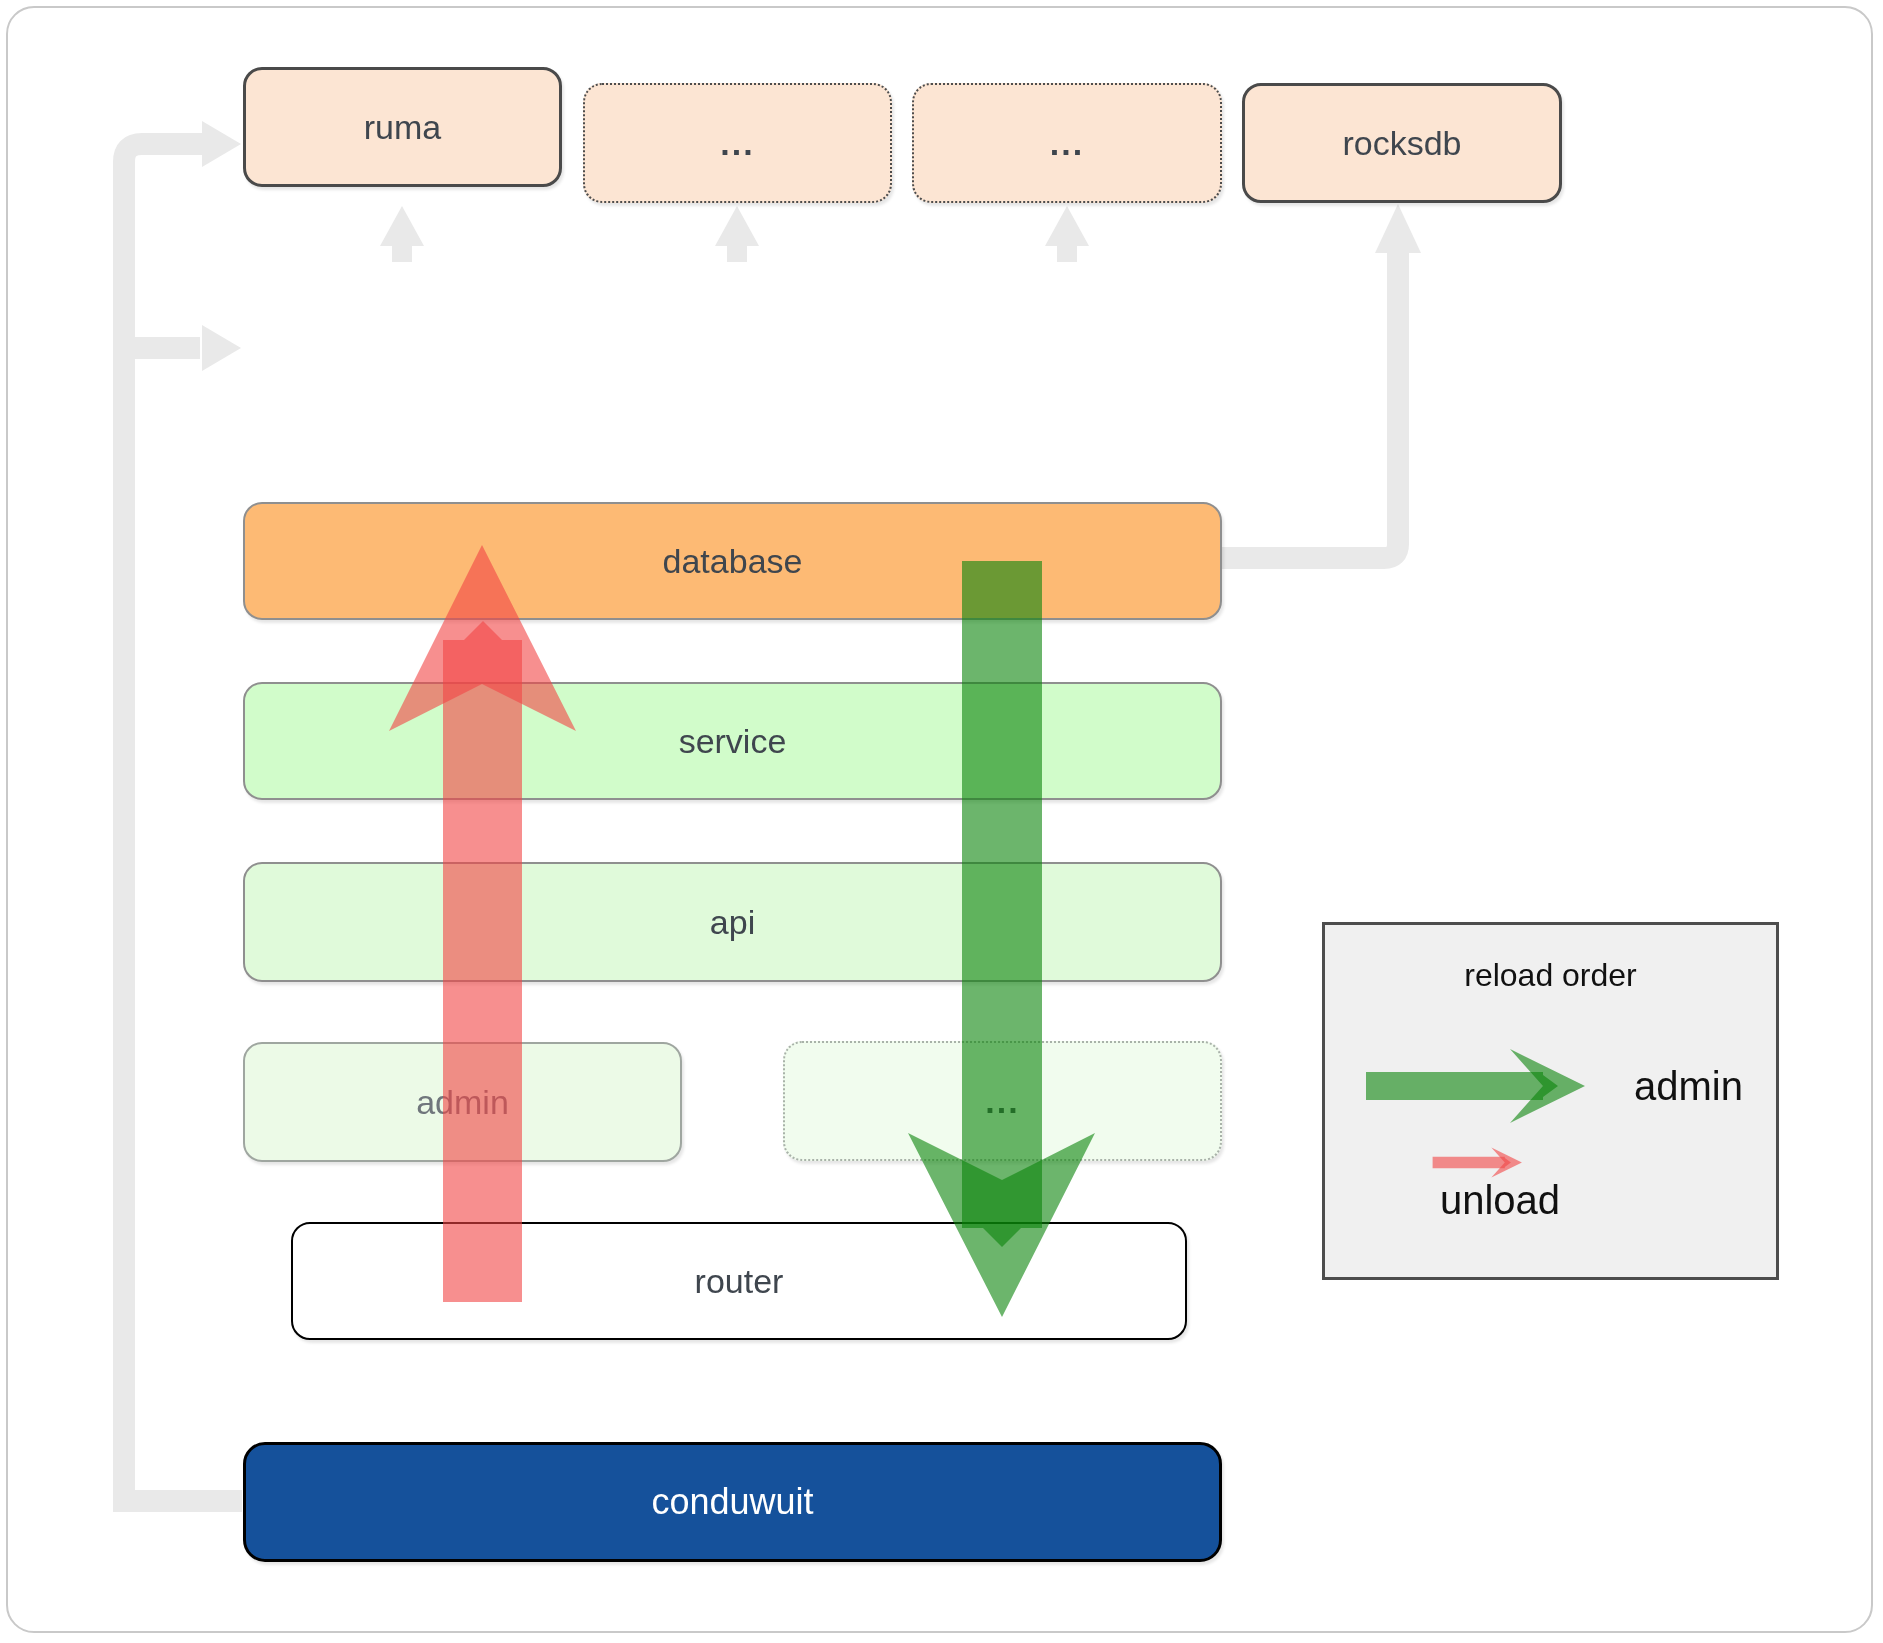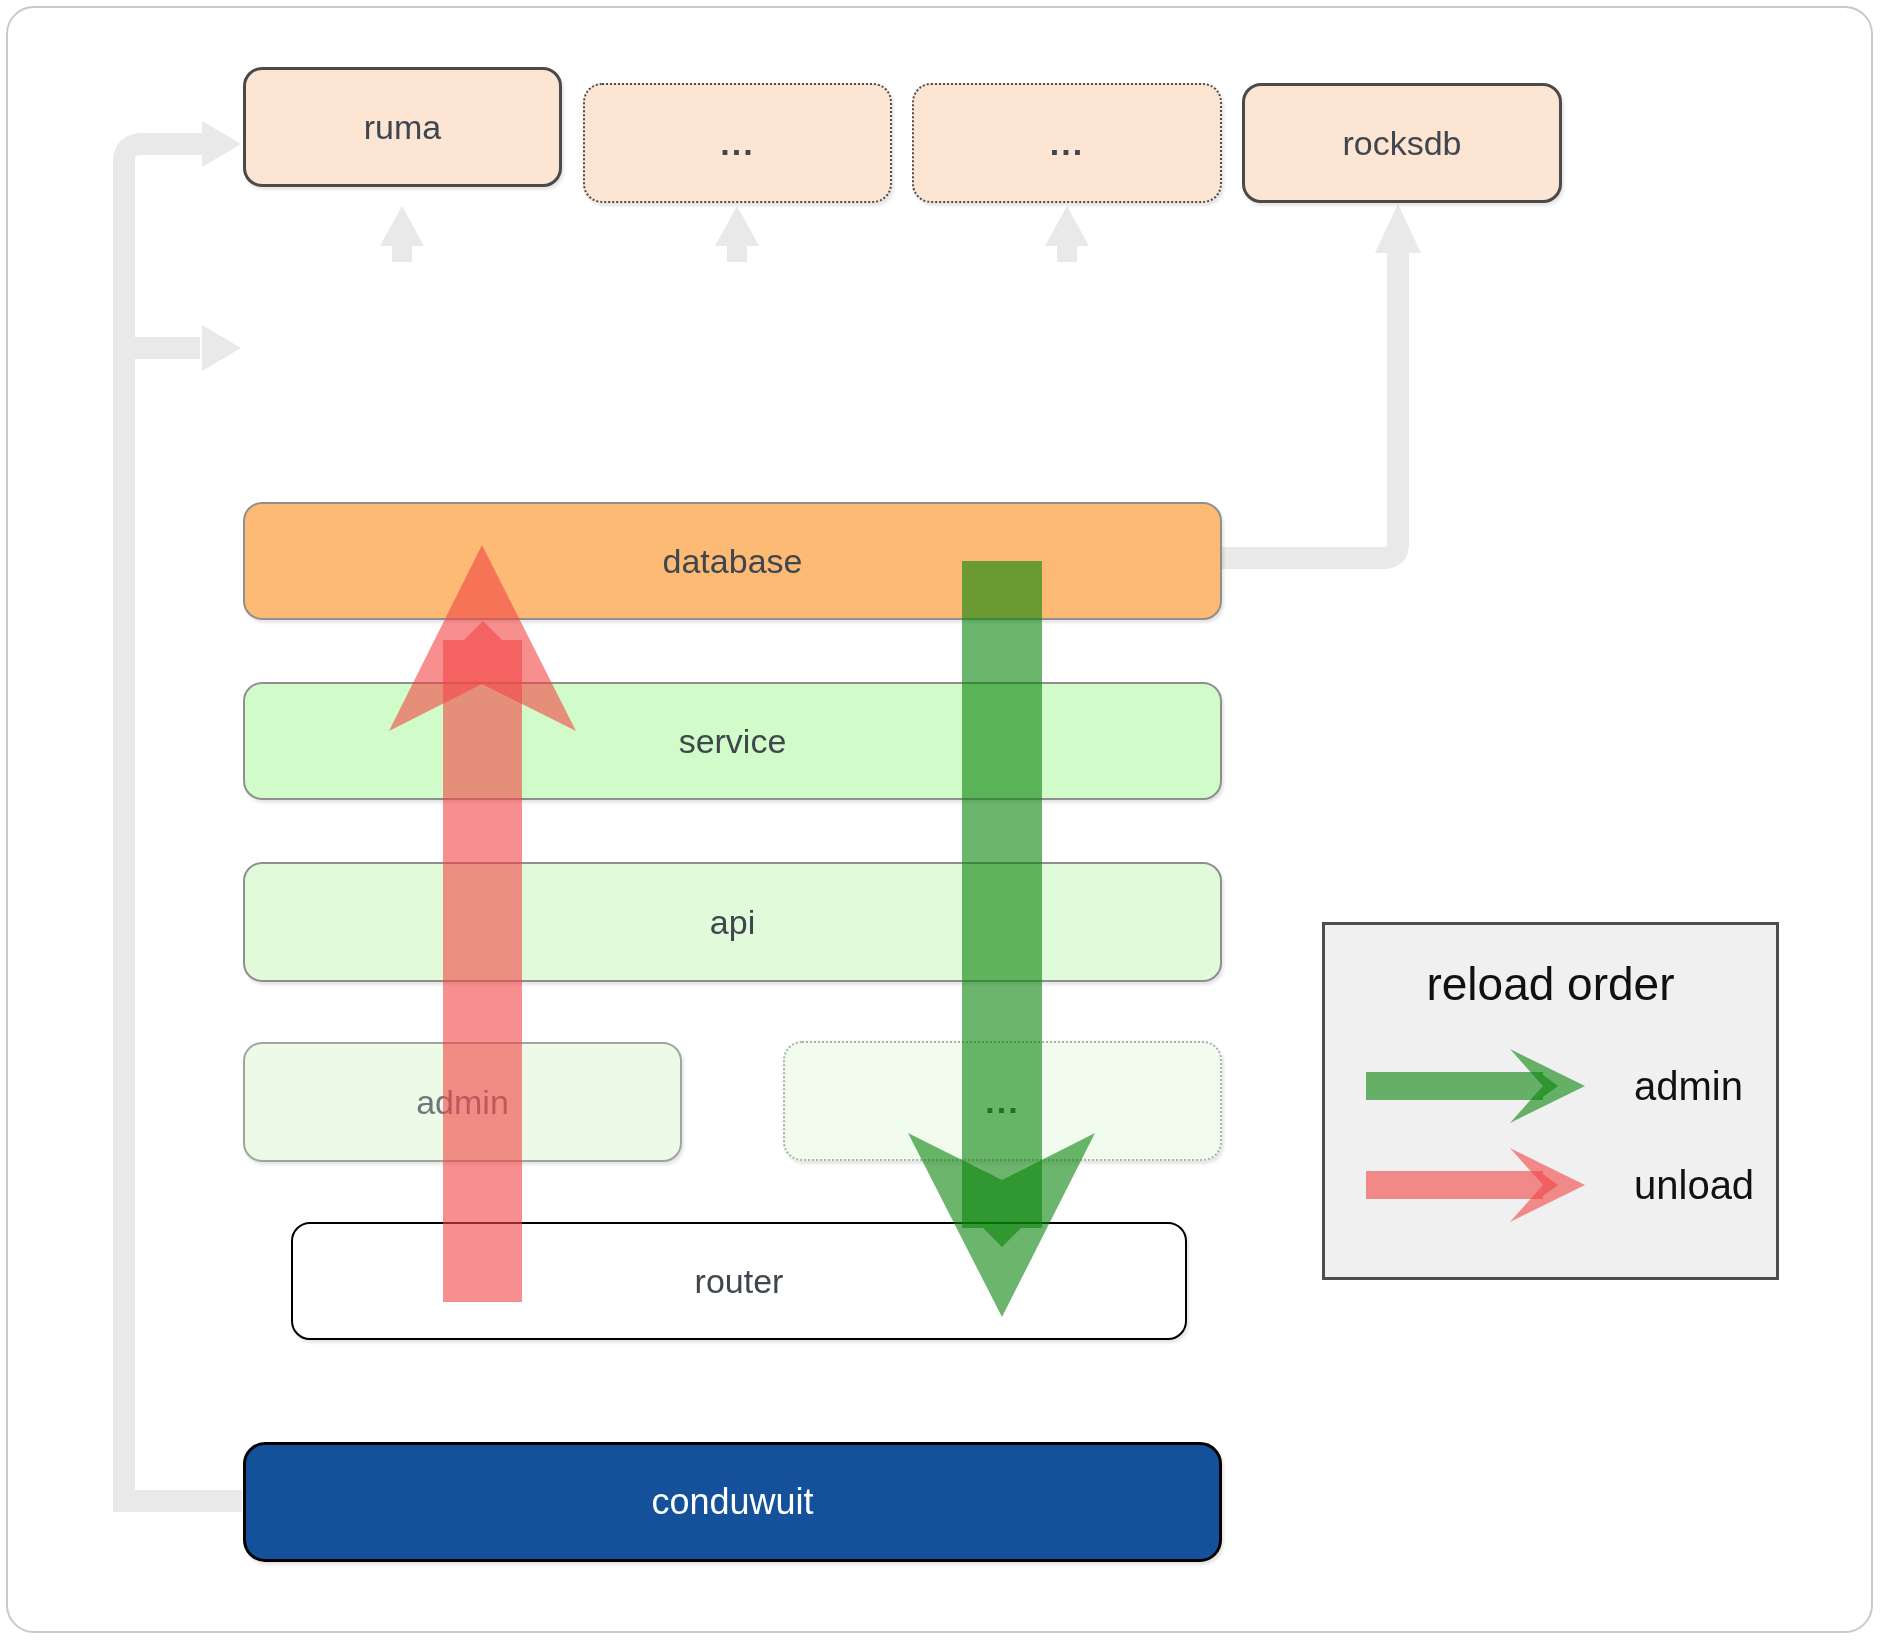--- a/index.html
+++ b/index.html
@@ -38,25 +38,25 @@
   #box-router    {left:243px; top:1222px;width:896px;height:118px;background:#ffffff;border:2px solid #000000;margin-left:48px;}
   #box-conduwuit {left:243px; top:1442px;width:979px;height:120px;background:#15519b;border:3px solid #000000;
                   border-radius:22px;color:#ffffff;font-size:36px;}
   
   #legend{
     position:absolute;left:1322px;top:922px;width:457px;height:358px;
     background:#f0f0f0;border:3px solid #4d4d4d;box-sizing:border-box;
   }
   #legend-title{
     position:absolute;left:0;top:32px;width:100%;
-    text-align:center;font-size:46px;color:#111111;
+    text-align:center;font-size:32px;color:#111111;
   }
   .legend-row{position:absolute;left:41px;height:76px;display:flex;align-items:center;}
   #legend-row-load  {top:123px;}
-  #legend-row-unload{top:222px;}
+  #legend-row-unload{top:222px;flex-direction:column;}
   .legend-label{margin-left:43px;font-size:40px;color:#111111;}
 </style>
 </head>
 <body>
 
 <div id="canvas">
   <div id="frame"></div>
 
   <svg class="layer" width="1883" height="1643" viewBox="0 0 1883 1643">
 

